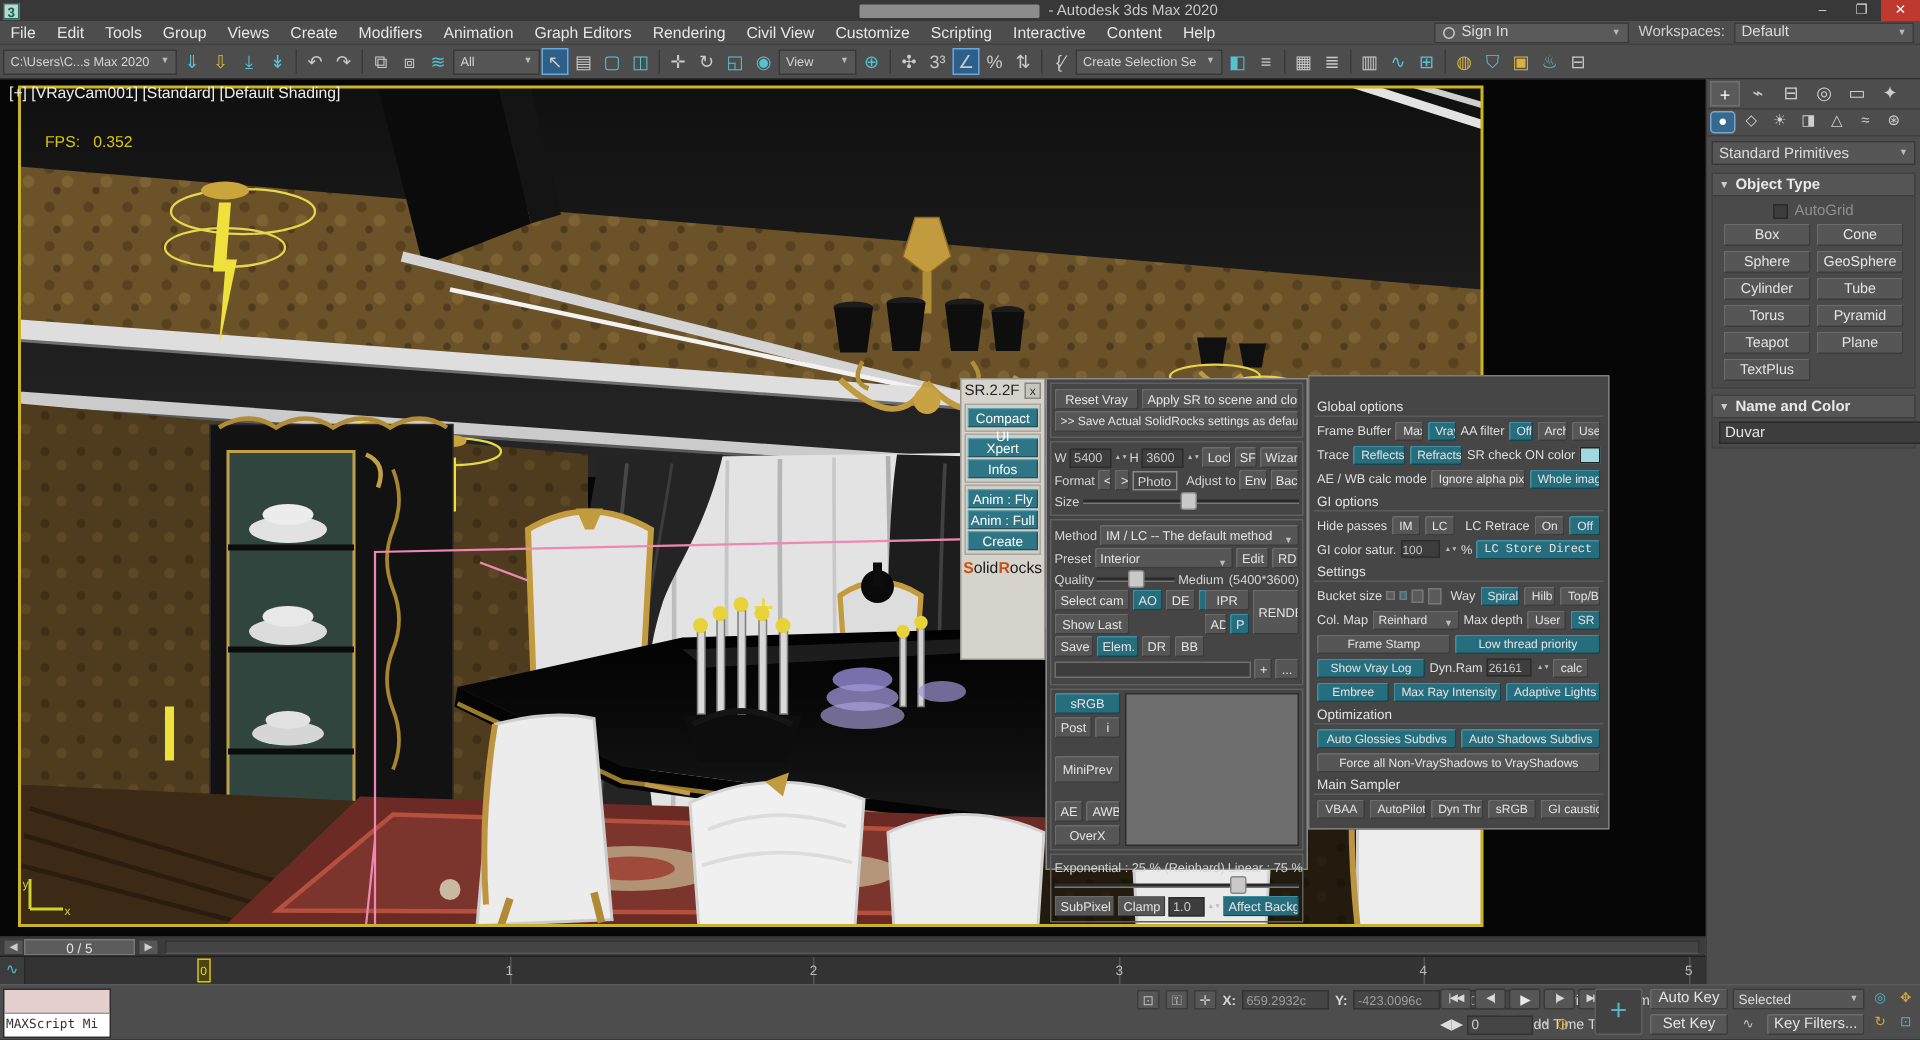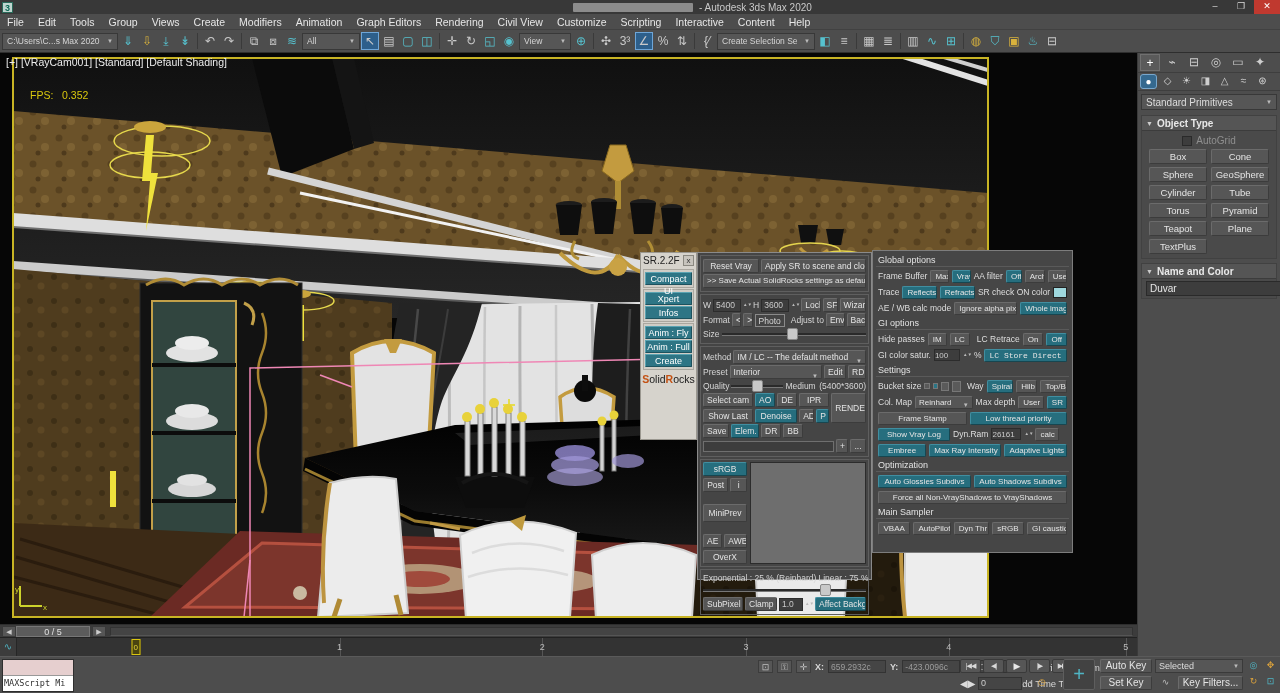--- a/index.html
+++ b/index.html
@@ -72,21 +72,21 @@
   .sr-sec{border:1px solid #5f5f5f;margin:2px;padding:2px;}
   .sr-row{display:flex;align-items:center;gap:2px;margin:1px 0;}
   .sr-main .btn{font-size:8.5px;height:14px;line-height:12px;padding:0 3px;}
   .sr-main .field{height:13px;font-size:8.5px;padding:0 2px;}
   .lblc{color:#d6d6d6;font-size:8.5px;white-space:nowrap;}
   .render-btn{height:30px !important;line-height:28px !important;width:40px;}
   .miniprev-box{width:116px;height:102px;background:#6e6e6e;border:1px solid #2c2c2c;}
   .pathfield{flex:1;height:11px;background:#3d3d3d;border:1px solid #6f6f6f;}
 
   
-  .gopt{position:absolute;left:872px;top:197px;width:201px;height:303px;background:#464646;border:1px solid #7d7d7d;z-index:19;font-size:8.5px;color:#dedede;padding:1px 3px;}
+  .gopt{position:absolute;left:872px;top:197px;width:201px;height:303px;background:#464646;border:1px solid #7d7d7d;z-index:19;font-size:8.5px;color:#dedede;padding:12px 3px;}
   .g-h{font-size:9px;color:#e2e2e2;border-bottom:1px solid #5a5a5a;margin:2px 0 2px;padding:1px 2px;}
   .g-row{display:flex;align-items:center;gap:3px;margin:2px 2px;height:14px;}
   .g-row .btn{font-size:8px;height:13px;line-height:11px;padding:0 4px;}
   .g-lbl{white-space:nowrap;}
   .swatch{width:16px;height:11px;background:#9fd8de;border:1px solid #222;}
   .bucket{width:9px;height:9px;background:#5a5a5a;border:1px solid #777;}
   .bucket.b1{width:6px;height:6px;}
   .bucket.sel{background:#2a7586;}
   .gap{flex:1;}
 
@@ -178,20 +178,32 @@
     <span class="menu-item">Modifiers</span>
     <span class="menu-item">Animation</span>
     <span class="menu-item">Graph Editors</span>
     <span class="menu-item">Rendering</span>
     <span class="menu-item">Civil View</span>
     <span class="menu-item">Customize</span>
     <span class="menu-item">Scripting</span>
     <span class="menu-item">Interactive</span>
     <span class="menu-item">Content</span>
     <span class="menu-item">Help</span>
+    <div class="menubar-right">
+      <div class="signin">
+        <span class="person"></span>
+        <span>Sign In</span>
+          <span class="dd-arrow">▼</span>
+      </div>
+      <span class="ws-label">Workspaces:</span>
+      <div class="ws-dd">
+        <span>Default</span>
+          <span class="dd-arrow">▼</span>
+      </div>
+    </div>
   </div>
 
   <div class="toolbar">
     <div class="tb-dd" style="width:116px;">
         <span>C:\Users\C...s Max 2020</span>
         <span class="dd-arrow">▼</span>
       </div>
     <div class="tb-icon teal">⇓</div>
     <div class="tb-icon gold">⇩</div>
     <div class="tb-icon teal">⤓</div>
@@ -576,21 +588,21 @@
                   <div class="thumb" style="left:40%;"></div>
                 </div>
               <span class="lblc">Medium</span>
               <span class="lblc" style="margin-left:auto;">(5400*3600)</span>
             </div>
             <div class="sr-row" style="align-items:stretch;">
               <div style="display:flex;flex-direction:column;gap:2px;width:52px;">
                 <div class="btn">Select cam</div>
                 <div class="btn">Show Last</div>
               </div>
-              <div style="display:flex;flex-direction:column;gap:2px;width:46px;">
+              <div style="display:flex;flex-direction:row;gap:2px;width:46px;">
                 <div style="display:flex;gap:2px;">
                   <div class="btn teal" style="flex:1;">AO</div>
                   <div class="btn" style="flex:1;">DE</div>
                 </div>
                 <div class="btn teal">Denoise</div>
               </div>
               <div style="display:flex;flex-direction:column;gap:2px;width:30px;">
                 <div class="btn">IPR</div>
                 <div style="display:flex;gap:2px;">
                   <div class="btn" style="flex:1.4;">ADV</div>

